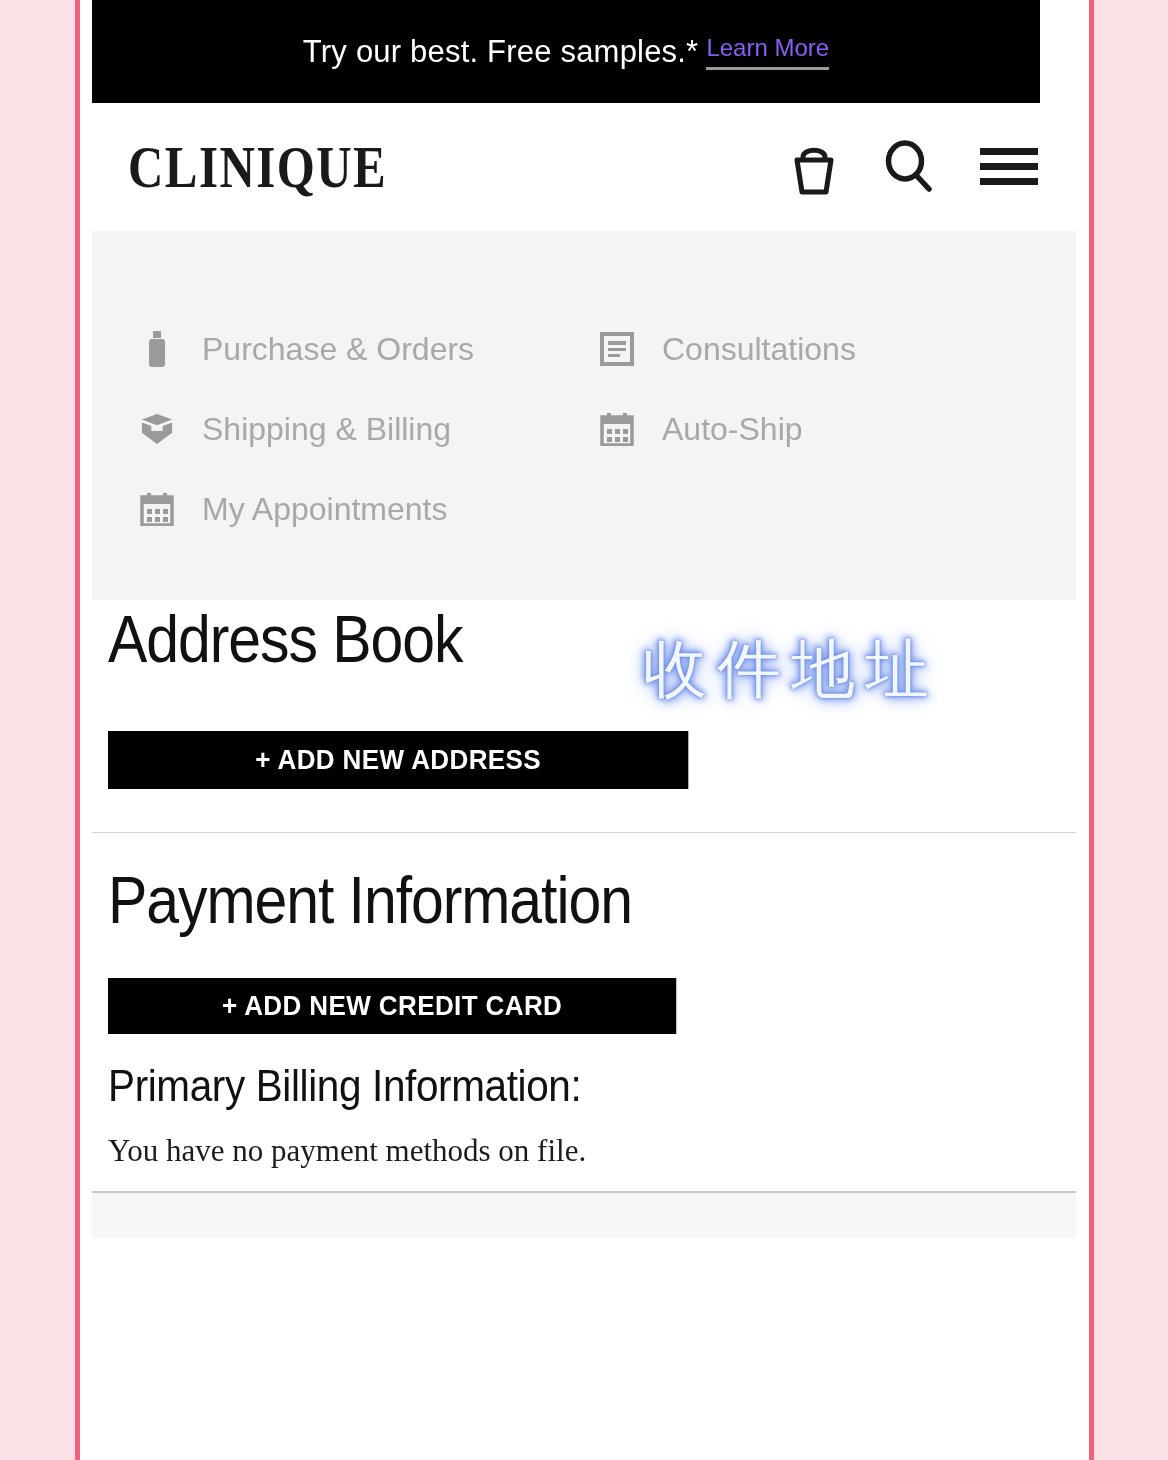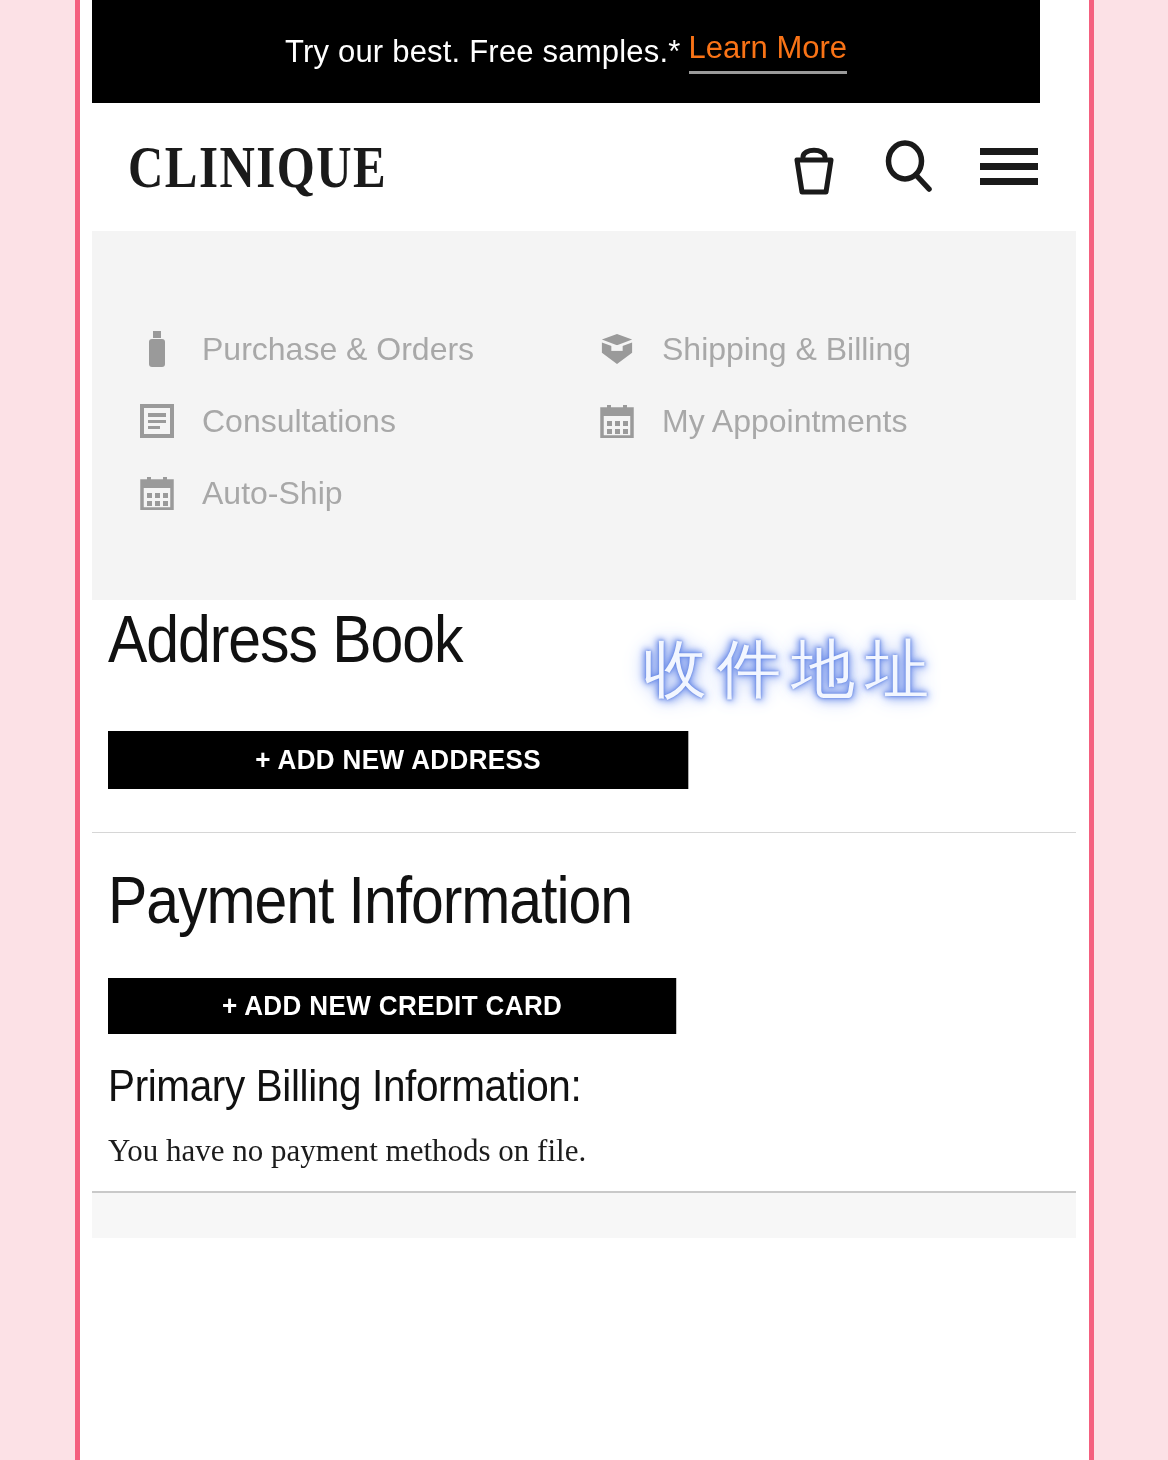--- a/index.html
+++ b/index.html
@@ -50,22 +50,22 @@
     align-items: center;
     justify-content: center;
   }
   .promo-text {
     color: #ffffff;
     font-size: 31px;
     letter-spacing: 0.2px;
     white-space: nowrap;
   }
   .promo-link {
-    color: #f97316;
-    font-size: 31px;
+    color: #8b5cf6;
+    font-size: 24px;
     text-decoration: none;
     border-bottom: 3px solid #9a9a9a;
     padding-bottom: 5px;
     margin-left: 8px;
   }
 
   
   .site-header {
     position: absolute;
     left: 12px;
@@ -111,21 +111,21 @@
     left: 12px;
     top: 231px;
     width: 984px;
     height: 369px;
     background: #f4f4f4;
     padding: 90px 0 0 48px;
   }
   .nav-grid {
     display: grid;
     grid-template-columns: 460px 460px;
-    row-gap: 16px;
+    row-gap: 24px;
   }
   .nav-item {
     display: flex;
     align-items: center;
     gap: 28px;
     cursor: pointer;
     height: 56px;
   }
   .nav-icon {
     width: 34px;
@@ -296,75 +296,75 @@
           <svg width="26" height="38" viewBox="0 0 26 38" fill="none">
             <rect x="9" y="1" width="8" height="7" fill="#9a9a9a"></rect>
             <rect x="5" y="9" width="16" height="28" rx="3" fill="#9a9a9a"></rect>
           </svg>
         </span>
         <span class="nav-label">Purchase &amp; Orders</span>
       </div>
 
       <div class="nav-item">
         <span class="nav-icon">
-          <svg width="36" height="34" viewBox="0 0 36 34" fill="none">
-            <path d="M18 1 L34 7 L18 13 L2 7 Z" fill="#9a9a9a"></path>
-            <path d="M2 10 L18 16 L34 10 L34 21 L18 33 L2 21 Z" fill="#9a9a9a"></path>
-            <rect x="12" y="13" width="12" height="6" fill="#f4f4f4"></rect>
-          </svg>
-        </span>
-        <span class="nav-label">Shipping &amp; Billing</span>
-      </div>
-
-      <div class="nav-item">
-        <span class="nav-icon">
           <svg width="34" height="34" viewBox="0 0 34 34" fill="none">
             <rect x="2" y="2" width="30" height="30" stroke="#9a9a9a" stroke-width="4" fill="none"></rect>
             <rect x="8" y="9" width="18" height="4" fill="#9a9a9a"></rect>
             <rect x="8" y="16" width="18" height="3" fill="#9a9a9a"></rect>
             <rect x="8" y="22" width="12" height="3" fill="#9a9a9a"></rect>
           </svg>
         </span>
         <span class="nav-label">Consultations</span>
+      </div>
+
+      <div class="nav-item">
+        <span class="nav-icon">
+          <svg width="36" height="34" viewBox="0 0 36 34" fill="none">
+            <path d="M18 1 L34 7 L18 13 L2 7 Z" fill="#9a9a9a"></path>
+            <path d="M2 10 L18 16 L34 10 L34 21 L18 33 L2 21 Z" fill="#9a9a9a"></path>
+            <rect x="12" y="13" width="12" height="6" fill="#f4f4f4"></rect>
+          </svg>
+        </span>
+        <span class="nav-label">Shipping &amp; Billing</span>
       </div>
 
       <div class="nav-item">
         <span class="nav-icon">
           <svg width="34" height="33" viewBox="0 0 34 33" fill="none">
             <rect x="7" y="0" width="4" height="7" fill="#9a9a9a"></rect>
             <rect x="23" y="0" width="4" height="7" fill="#9a9a9a"></rect>
             <rect x="2" y="4" width="30" height="28" stroke="#9a9a9a" stroke-width="3.5" fill="none"></rect>
             <rect x="2" y="4" width="30" height="7" fill="#9a9a9a"></rect>
             <rect x="7" y="16" width="5" height="5" fill="#9a9a9a"></rect>
             <rect x="15" y="16" width="5" height="5" fill="#9a9a9a"></rect>
             <rect x="23" y="16" width="5" height="5" fill="#9a9a9a"></rect>
             <rect x="7" y="24" width="5" height="5" fill="#9a9a9a"></rect>
             <rect x="15" y="24" width="5" height="5" fill="#9a9a9a"></rect>
             <rect x="23" y="24" width="5" height="5" fill="#9a9a9a"></rect>
           </svg>
         </span>
-        <span class="nav-label">My Appointments</span>
+        <span class="nav-label">Auto-Ship</span>
       </div>
 
       <div class="nav-item">
         <span class="nav-icon">
           <svg width="34" height="33" viewBox="0 0 34 33" fill="none">
             <rect x="7" y="0" width="4" height="7" fill="#9a9a9a"></rect>
             <rect x="23" y="0" width="4" height="7" fill="#9a9a9a"></rect>
             <rect x="2" y="4" width="30" height="28" stroke="#9a9a9a" stroke-width="3.5" fill="none"></rect>
             <rect x="2" y="4" width="30" height="7" fill="#9a9a9a"></rect>
             <rect x="7" y="16" width="5" height="5" fill="#9a9a9a"></rect>
             <rect x="15" y="16" width="5" height="5" fill="#9a9a9a"></rect>
             <rect x="23" y="16" width="5" height="5" fill="#9a9a9a"></rect>
             <rect x="7" y="24" width="5" height="5" fill="#9a9a9a"></rect>
             <rect x="15" y="24" width="5" height="5" fill="#9a9a9a"></rect>
             <rect x="23" y="24" width="5" height="5" fill="#9a9a9a"></rect>
           </svg>
         </span>
-        <span class="nav-label">Auto-Ship</span>
+        <span class="nav-label">My Appointments</span>
       </div>
 
     </div>
   </nav>
 
   <main class="main-content">
 
     <section>
       <div class="section-heading-row">
         <h1 class="section-title">Address Book</h1>

